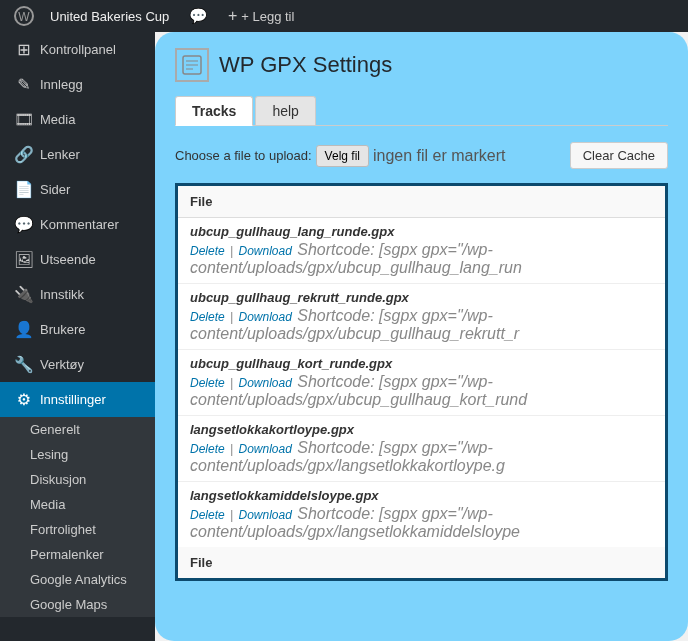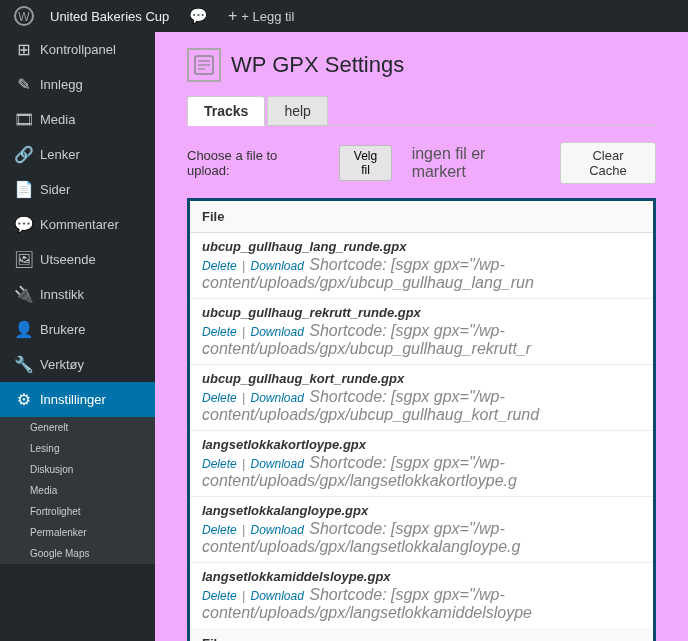--- a/index.html
+++ b/index.html
@@ -66,30 +66,31 @@
 
     
     .sidebar-submenu {
       background: #32373c;
     }
     .sidebar-submenu-item {
       display: block;
       padding: 5px 10px 5px 30px;
       color: #ccc;
       cursor: pointer;
-      font-size: 10px;
+      font-size: 13px;
       text-decoration: none;
     }
 
     
     .content {
       flex: 1;
-      padding: 16px 32px;
+      padding: 16px 20px;
       overflow-y: auto;
-      background: #f0abfc;
+      background: #7dd3fc;
+      border-radius: 19px;
     }
 
     
     .page-title-row {
       display: flex;
       align-items: center;
       gap: 10px;
       margin-bottom: 14px;
     }
     .page-icon {
@@ -129,21 +130,21 @@
       background: #fff;
       border-bottom: 1px solid #fff;
       margin-bottom: -1px;
       font-weight: bold;
     }
 
     
     .upload-row {
       display: flex;
       align-items: center;
-      gap: 20px;
+      gap: 4px;
       margin-bottom: 14px;
     }
     .upload-label { font-size: 13px; color: #333; }
     .file-btn {
       background: #e5e5e5;
       border: 1px solid #bbb;
       border-radius: 3px;
       padding: 3px 8px;
       font-size: 12px;
       cursor: pointer;
@@ -258,20 +259,21 @@
       <span>Innstillinger</span>
     </div>
 
     <div class="sidebar-submenu">
       <div class="sidebar-submenu-item">Generelt</div>
       <div class="sidebar-submenu-item">Lesing</div>
       <div class="sidebar-submenu-item">Diskusjon</div>
       <div class="sidebar-submenu-item">Media</div>
       <div class="sidebar-submenu-item">Fortrolighet</div>
       <div class="sidebar-submenu-item">Permalenker</div>
+      <div class="sidebar-submenu-item">Google Analytics</div>
       <div class="sidebar-submenu-item">Google Maps</div>
 
     </div>
 
   </div>
 
   <div class="content">
 
     <div class="page-title-row">
       <div class="page-icon">
@@ -343,31 +345,20 @@
             <div class="file-actions">
               <a href="#">Delete</a>
               <span class="sep">|</span>
               <a href="#">Download</a>
               <span class="sep shortcode-text">Shortcode: [sgpx gpx="/wp-content/uploads/gpx/langsetlokkakortloype.g</span>
             </div>
           </td>
         </tr>
         <tr>
           <td>
-            <div class="file-name">langsetlokkalangloype.gpx</div>
-            <div class="file-actions">
-              <a href="#">Delete</a>
-              <span class="sep">|</span>
-              <a href="#">Download</a>
-              <span class="sep shortcode-text">Shortcode: [sgpx gpx="/wp-content/uploads/gpx/langsetlokkalangloype.g</span>
-            </div>
-          </td>
-        </tr>
-        <tr>
-          <td>
             <div class="file-name">langsetlokkamiddelsloype.gpx</div>
             <div class="file-actions">
               <a href="#">Delete</a>
               <span class="sep">|</span>
               <a href="#">Download</a>
               <span class="sep shortcode-text">Shortcode: [sgpx gpx="/wp-content/uploads/gpx/langsetlokkamiddelsloype</span>
             </div>
           </td>
         </tr>
       </tbody>

